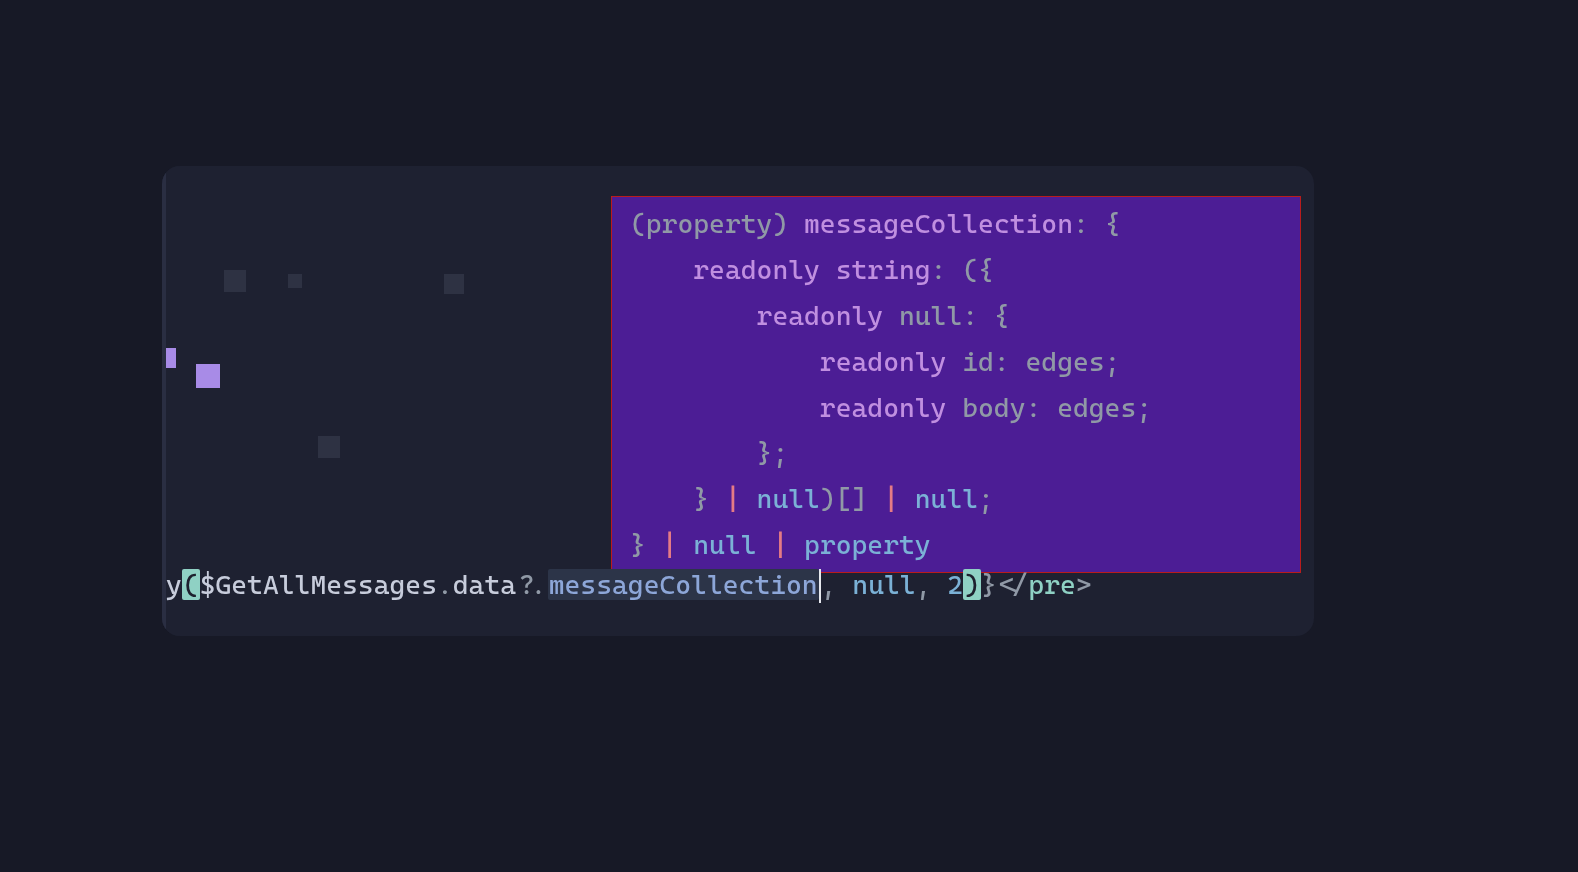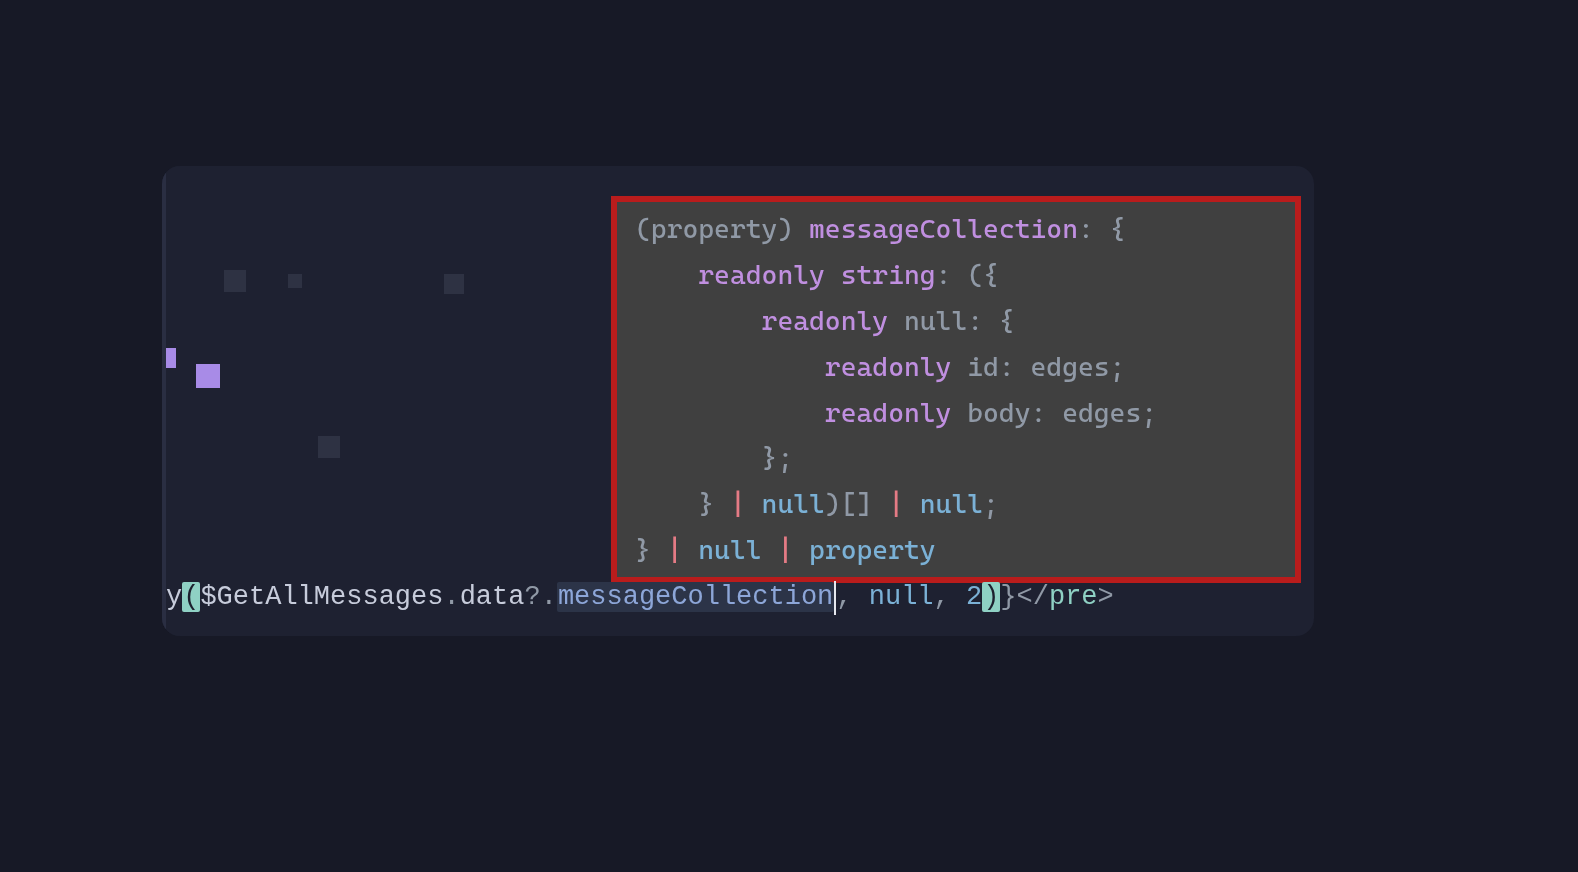--- a/index.html
+++ b/index.html
@@ -37,33 +37,32 @@
     background: #2e3243;
   }
   .mm-purple {
     background: #a88be7;
   }
   .tooltip {
     position: absolute;
     top: 196px;
     left: 611px;
     width: 690px;
-    background: #404040;
-    border: 6px solid #b91c1c;
+    background: #4c1d95;
+    border: 1px solid #b91c1c;
     padding: 4px 0 4px 18px;
     white-space: pre;
     color: #c7ccdb;
   }
   .code-line {
     position: absolute;
-    top: 575px;
+    top: 562px;
     left: 166px;
     white-space: pre;
     color: #c7ccdb;
-    font-family: Liberation Mono, monospace;
   }
   .cursor {
     display: inline-block;
     width: 2px;
     height: 34px;
     background: #e6e8ee;
     vertical-align: text-bottom;
     margin-bottom: -3px;
   }
   

